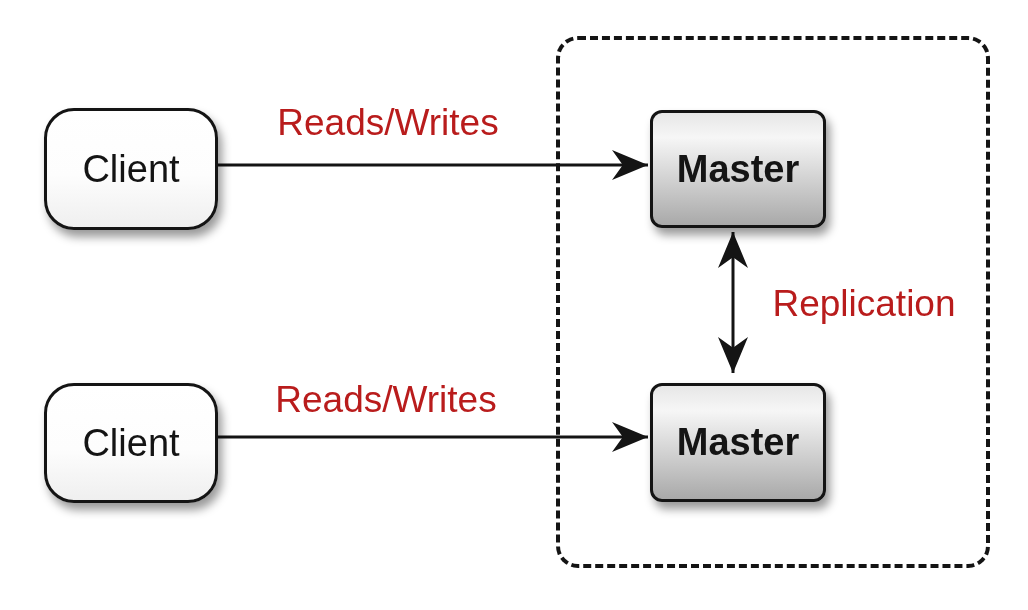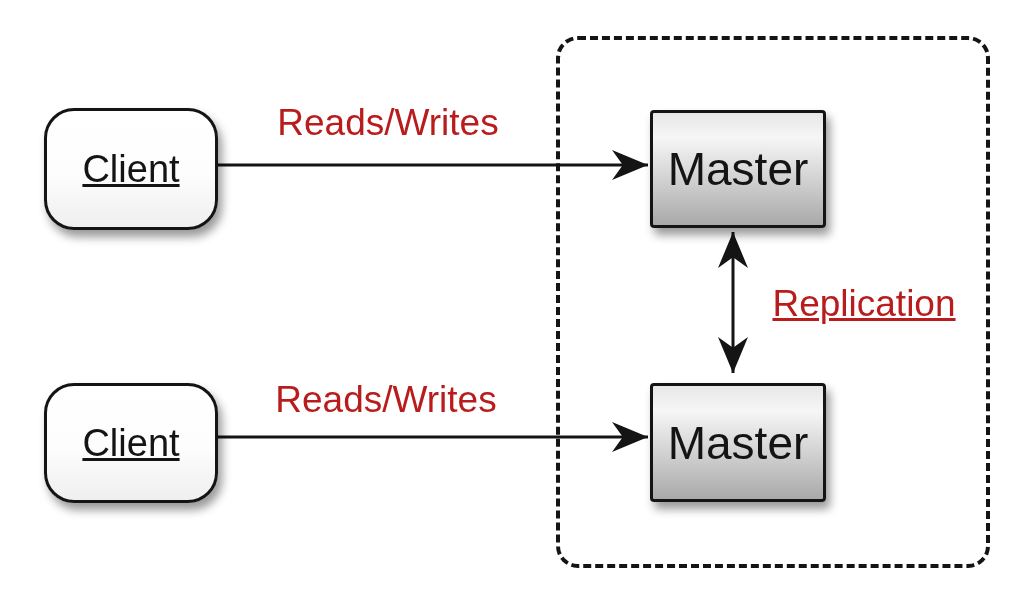--- a/index.html
+++ b/index.html
@@ -36,42 +36,42 @@
     justify-content: center;
     color: #141414;
     border: 3px solid #141414;
     box-shadow: 4px 7px 10px rgba(0,0,0,0.40);
   }
   .client {
     width: 168px; height: 116px;
     border-radius: 30px;
     background: linear-gradient(180deg, #ffffff 0%, #fdfdfd 55%, #efefef 100%);
     font-size: 38px;
-    text-decoration: underline;
   }
   .client-top { left: 44px; top: 108px; }
   .client-bottom { left: 44px; top: 383px; height: 114px; }
   .master {
     width: 170px; height: 112px;
-    border-radius: 4px;
+    border-radius: 12px;
     background: linear-gradient(180deg, #e7e7e7 0%, #f6f6f6 22%, #cfcfcf 62%, #a9a9a9 100%);
-    font-size: 46px;
+    font-size: 38px;
+    font-weight: bold;
   }
   .master-top { left: 650px; top: 110px; }
   .master-bottom { left: 650px; top: 383px; height: 113px; }
   .edge-label {
     position: absolute;
     transform: translate(-50%, -50%);
     font-size: 37px;
     color: #b91c1c;
     white-space: nowrap;
   }
   .label-rw-top { left: 388px; top: 123px; }
   .label-rw-bottom { left: 386px; top: 400px; }
-  .label-replication { left: 864px; top: 304px; text-decoration: underline; }
+  .label-replication { left: 864px; top: 304px; }
 </style>
 </head>
 <body>
 
 <div class="canvas">
 
   <div class="cluster"></div>
 
   <svg class="arrow-layer" width="1028" height="610" viewBox="0 0 1028 610" aria-hidden="true">
     <defs>

